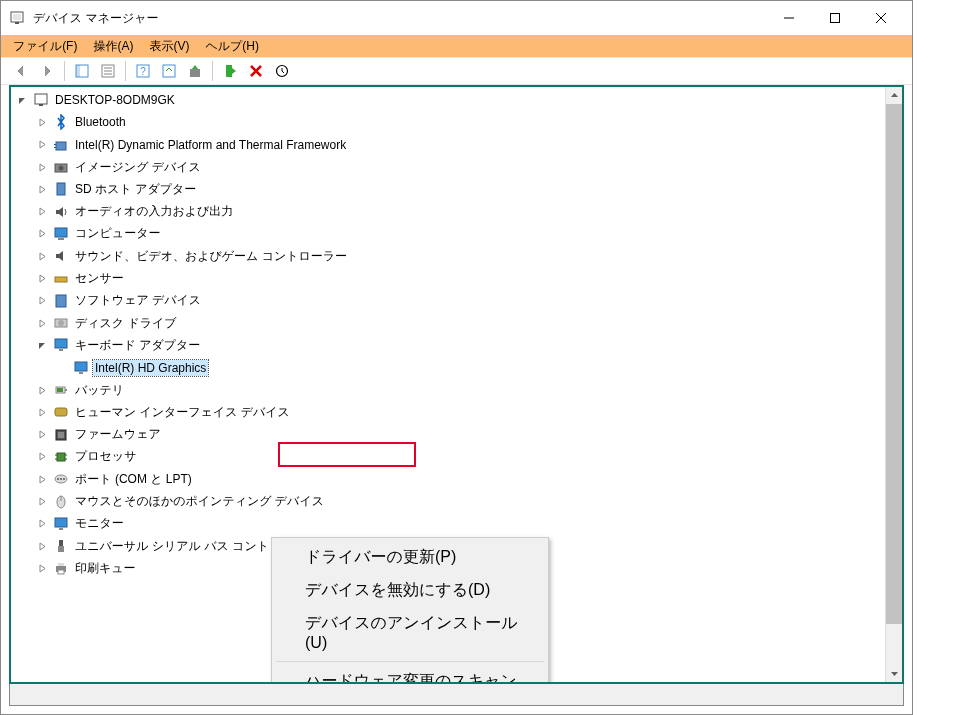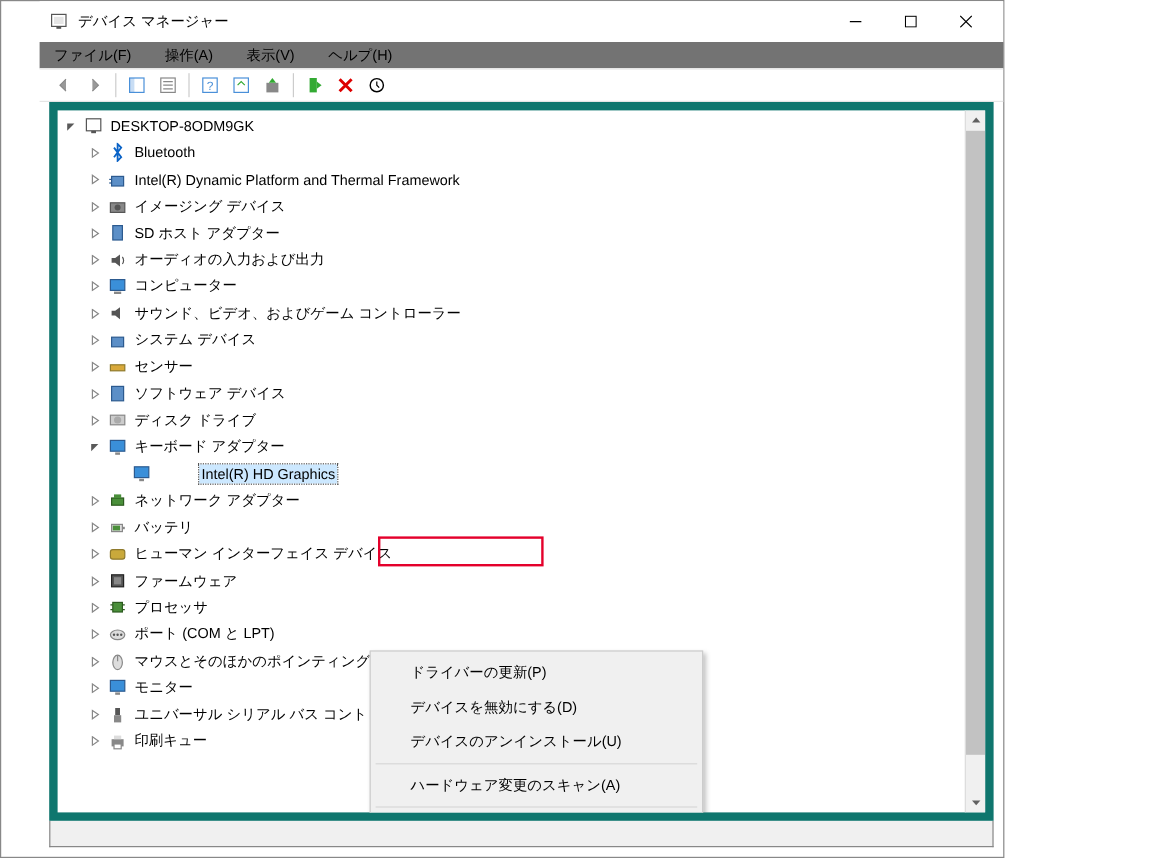--- a/index.html
+++ b/index.html
@@ -1,43 +1,43 @@
 <!DOCTYPE html>
 <html><head>
 <meta charset="utf-8">
 <style>
   * { box-sizing: border-box; }
   html, body { margin: 0; padding: 0; font-family: "Yu Gothic UI", "Meiryo", sans-serif; font-size: 12px; }
-  .window { width: 837px; height: 715px; border: 1px solid #888; display: flex; flex-direction: column; background: #fff; position: relative; padding-left: 32px; }
+  .window { width: 913px; height: 715px; border: 1px solid #888; display: flex; flex-direction: column; background: #fff; position: relative; }
   .titlebar { height: 34px; display: flex; align-items: center; padding: 0 8px; background: #fff; }
   .titlebar .app-icon { width: 16px; height: 16px; margin-right: 8px; }
   .titlebar .title { flex: 1; font-size: 12px; }
   .win-controls { display: flex; height: 100%; }
   .win-controls div { width: 46px; display: flex; align-items: center; justify-content: center; cursor: default; }
   .win-controls svg { width: 10px; height: 10px; }
-  .menubar { height: 22px; display: flex; align-items: center; padding: 0 6px; gap: 16px; background: #737373; }
+  .menubar { height: 22px; display: flex; align-items: center; padding: 0 6px; gap: 4px; background: #fdba74; }
   .menubar span { padding: 2px 6px; cursor: default; }
   .toolbar { height: 28px; display: flex; align-items: center; padding: 0 8px; gap: 2px; border-top: 1px solid #e5e5e5; border-bottom: 1px solid #e5e5e5; background: #fff; }
   .tbtn { width: 24px; height: 24px; display: flex; align-items: center; justify-content: center; cursor: default; }
   .sep { width: 1px; height: 20px; background: #ccc; margin: 0 3px; }
-  .content { flex: 1; display: flex; border: 7px solid #0f766e; margin: 0 8px 8px 8px; position: relative; overflow: hidden; }
+  .content { flex: 1; display: flex; border: 2px solid #0f766e; margin: 0 8px 8px 8px; position: relative; overflow: hidden; }
   .tree { flex: 1; padding: 2px 0; overflow: hidden; }
   .row { height: 22.3px; display: flex; align-items: center; white-space: nowrap; }
   .row .exp { width: 14px; height: 14px; display: flex; align-items: center; justify-content: center; margin-left: var(--ind, 4px); }
   .row .exp svg { width: 9px; height: 9px; }
   .row .ic { width: 16px; height: 16px; margin: 0 4px; flex-shrink: 0; }
   .row .lbl { padding: 1px 2px; }
-  .row.sel .lbl { background: #cce8ff; outline: 1px dotted #555; margin-left: 36px; }
+  .row.sel .lbl { background: #cce8ff; outline: 1px dotted #555; }
   .scrollbar { width: 17px; background: #f0f0f0; border-left: 1px solid #ddd; display: flex; flex-direction: column; }
   .scrollbar .arr { height: 17px; display: flex; align-items: center; justify-content: center; }
   .scrollbar .track { flex: 1; position: relative; }
   .scrollbar .thumb { position: absolute; left: 0; right: 0; top: 0; height: 520px; background: #c2c2c2; }
   .statusbar { height: 22px; border: 1px solid #888; border-top: none; margin: -8px 8px 8px 8px; background: #f0f0f0; }
   .ctxmenu { position: absolute; left: 260px; top: 450px; width: 278px; background: #f0f0f0; border: 1px solid #ccc; box-shadow: 2px 2px 4px rgba(0,0,0,.25); padding: 3px; z-index: 10; }
-  .ctxitem { padding: 6px 12px 6px 30px; cursor: default; font-size: 12px; }
+  .ctxitem { padding: 6px 12px 6px 30px; cursor: default; font-size: 16px; }
   .ctxsep { height: 1px; background: #d7d7d7; margin: 3px 1px; }
   .highlight { position: absolute; border: 2px solid #e4002b; pointer-events: none; z-index: 20; }
 </style>
 </head>
 <body>
 
 <div class="window">
 
   <div class="titlebar">
     <span class="app-icon">
@@ -236,31 +236,20 @@
             </svg></span>
     <span class="lbl">サウンド、ビデオ、およびゲーム コントローラー</span>
   </div>
         <div class="row" style="--ind:24px">
     <span class="exp">
             <svg viewBox="0 0 9 9">
               <path d="M2 1 L7 4.5 L2 8 Z" fill="none" stroke="#888"></path>
             </svg>
           </span>
     <span class="ic"><svg viewBox="0 0 16 16">
-              <rect x="3" y="5" width="10" height="8" fill="#5c8fc7" stroke="#2c5a8f"></rect>
-            </svg></span>
-    <span class="lbl">システム デバイス</span>
-  </div>
-        <div class="row" style="--ind:24px">
-    <span class="exp">
-            <svg viewBox="0 0 9 9">
-              <path d="M2 1 L7 4.5 L2 8 Z" fill="none" stroke="#888"></path>
-            </svg>
-          </span>
-    <span class="ic"><svg viewBox="0 0 16 16">
               <rect x="2" y="6" width="12" height="5" fill="#d9a93b" stroke="#8f7a2c"></rect>
             </svg></span>
     <span class="lbl">センサー</span>
   </div>
         <div class="row" style="--ind:24px">
     <span class="exp">
             <svg viewBox="0 0 9 9">
               <path d="M2 1 L7 4.5 L2 8 Z" fill="none" stroke="#888"></path>
             </svg>
           </span>
@@ -293,32 +282,20 @@
             </svg></span>
     <span class="lbl">キーボード アダプター</span>
   </div>
         <div class="row sel" style="--ind:44px">
     <span class="exp"></span>
     <span class="ic"><svg viewBox="0 0 16 16">
               <rect x="2" y="2" width="12" height="9" fill="#3a8fd9" stroke="#2c5a8f"></rect>
               <rect x="6" y="12" width="4" height="2" fill="#888"></rect>
             </svg></span>
     <span class="lbl">Intel(R) HD Graphics</span>
-  </div>
-        <div class="row" style="--ind:24px">
-    <span class="exp">
-            <svg viewBox="0 0 9 9">
-              <path d="M2 1 L7 4.5 L2 8 Z" fill="none" stroke="#888"></path>
-            </svg>
-          </span>
-    <span class="ic"><svg viewBox="0 0 16 16">
-              <rect x="3" y="6" width="10" height="6" fill="#4a8f3a" stroke="#2c5a1f"></rect>
-              <rect x="5" y="3" width="6" height="3" fill="#4a8f3a"></rect>
-            </svg></span>
-    <span class="lbl">ネットワーク アダプター</span>
   </div>
         <div class="row" style="--ind:24px">
     <span class="exp">
             <svg viewBox="0 0 9 9">
               <path d="M2 1 L7 4.5 L2 8 Z" fill="none" stroke="#888"></path>
             </svg>
           </span>
     <span class="ic"><svg viewBox="0 0 16 16">
               <rect x="3" y="5" width="9" height="6" fill="#ddd" stroke="#888"></rect>
               <rect x="12" y="7" width="2" height="2" fill="#888"></rect>

